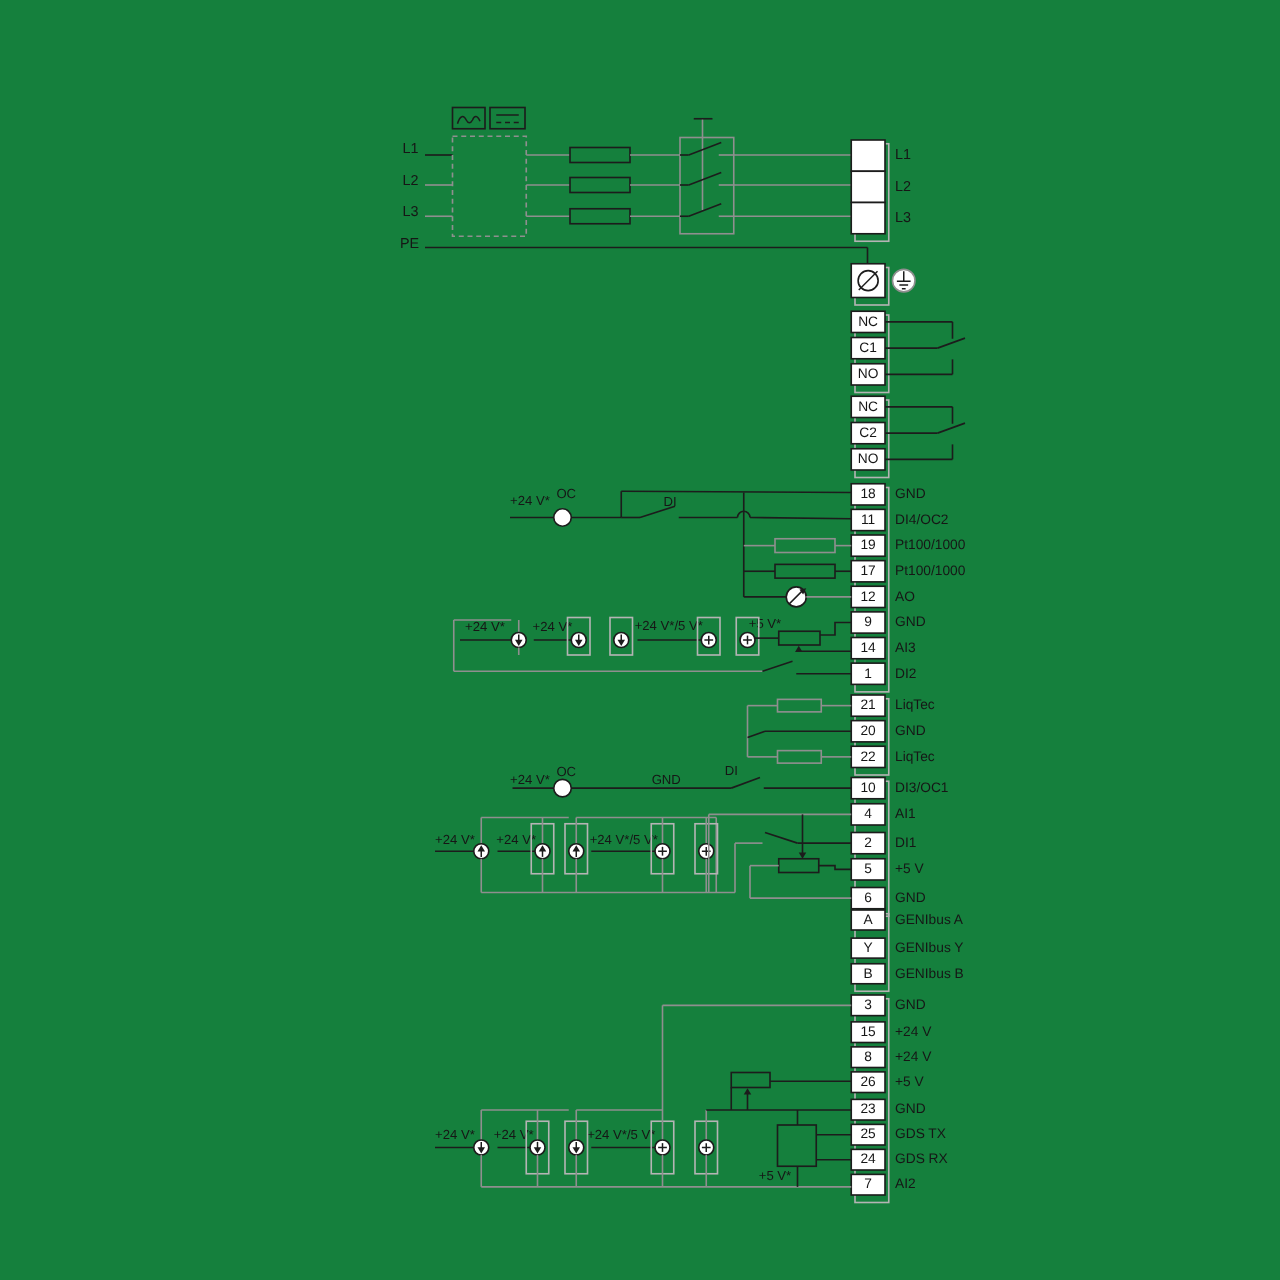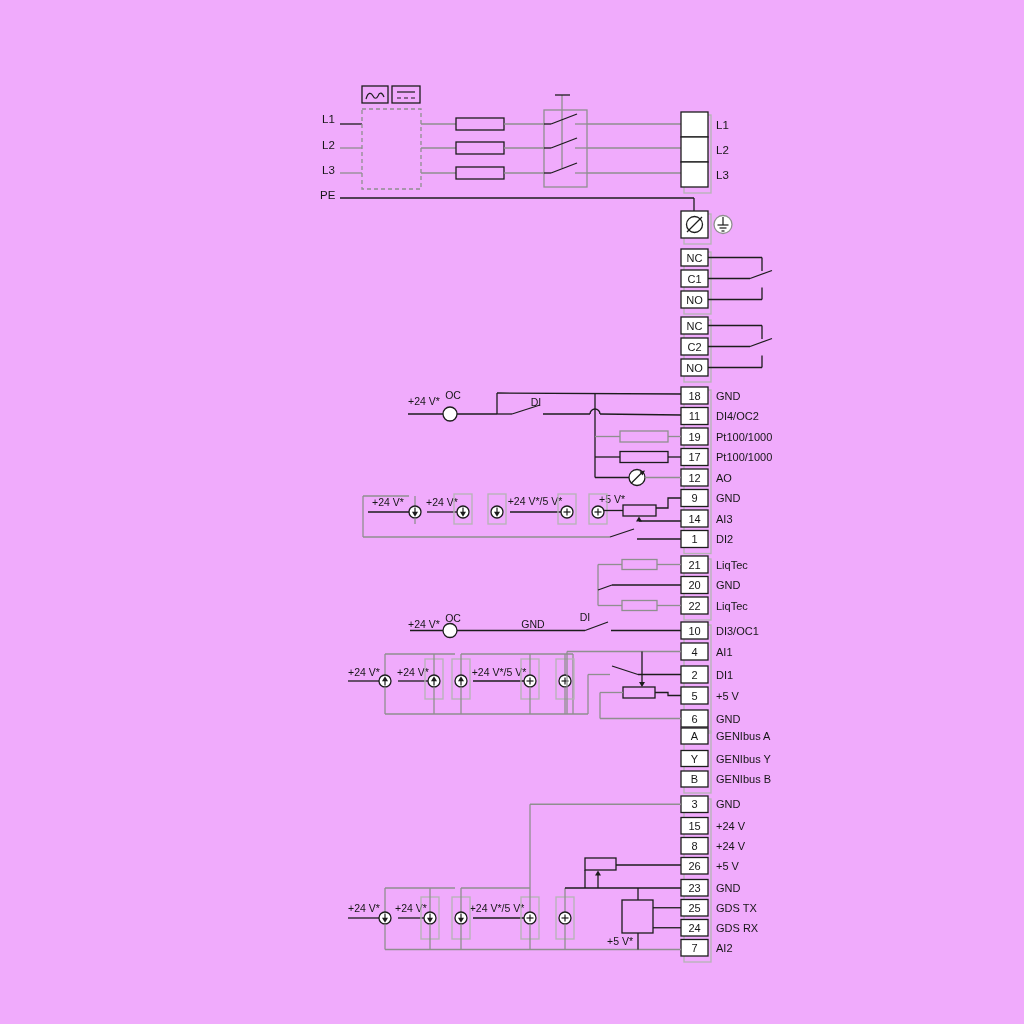--- a/index.html
+++ b/index.html
@@ -1,16 +1,16 @@
 <!DOCTYPE html>
 <html><head>
 <meta charset="utf-8">
 <style>
   html,body{margin:0;padding:0;background:#fff;}
-  .stage{width:1024px;height:1024px;position:relative;background:#f0abfc;}
+  .stage{width:1024px;height:1024px;position:relative;background:#15803d;}
   svg{display:block;}
   svg text{font-family:"Liberation Sans","DejaVu Sans",sans-serif;fill:#161616;}
 </style>
 </head>
 <body>
 
 <div class="stage">
   <svg id="diagram-svg" width="1024" height="1024" viewBox="0 0 1024 1024">
       <text x="322" y="119" text-anchor="start" dominant-baseline="central" font-size="11.5">L1</text>
       <text x="322" y="145" text-anchor="start" dominant-baseline="central" font-size="11.5">L2</text>

